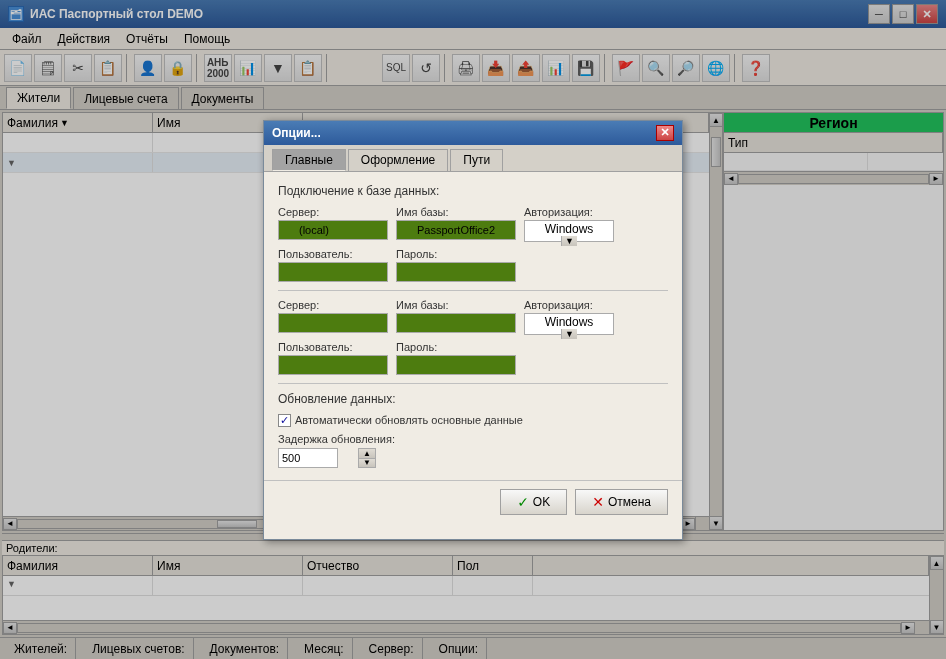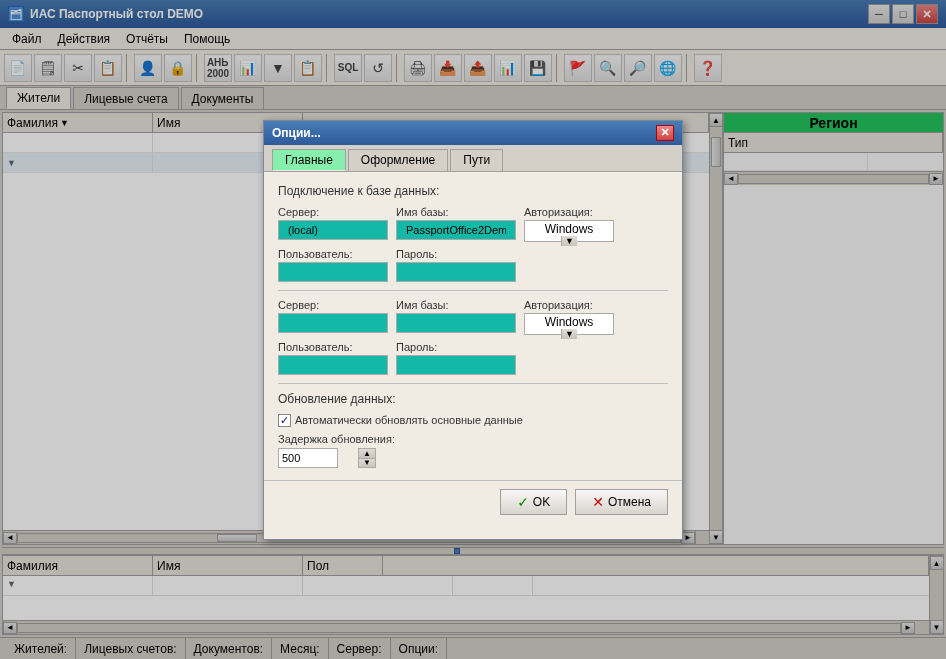--- a/index.html
+++ b/index.html
@@ -132,21 +132,21 @@
     }
 
     
     .status-bar {
       height: 22px;
       background: #d4d0c8;
       border-top: 1px solid #a0a0a0;
       display: flex;
       align-items: center;
       padding: 0 6px;
-      gap: 0;
+      gap: 8px;
     }
     .status-item {
       display: flex;
       align-items: center;
       border-right: 1px solid #a0a0a0;
       padding: 0 8px;
       height: 100%;
       font-size: 11px;
     }
 
@@ -198,21 +198,21 @@
       padding: 0 12px;
       background: #d4d0c8;
       border: 1px solid #a0a0a0;
       border-bottom: none;
       cursor: pointer;
       display: flex; align-items: center;
       margin-right: 2px;
       font-size: 12px;
     }
     .dialog-tab.active {
-      background: #86efac;
+      background: #a3a3a3;
       border-bottom: 1px solid #f0ece4;
     }
     .dialog-body {
       padding: 12px 14px;
     }
     .section-label {
       font-size: 12px;
       color: #333;
       margin-bottom: 8px;
       font-weight: normal;
@@ -225,22 +225,22 @@
     }
     .form-group {
       display: flex;
       flex-direction: column;
       gap: 2px;
     }
     .form-label { font-size: 11px; color: #333; }
     .form-input {
       height: 20px;
       border: 1px solid #aaa;
-      background: #14b8a6;
-      padding: 1px 9px;
+      background: #4d7c0f;
+      padding: 1px 20px;
       font-size: 11px;
       outline: none;
     }
     .form-select {
       height: 22px;
       border: 1px solid #aaa;
       background: white;
       font-size: 11px;
       padding: 1px 2px;
       display: flex;
@@ -397,21 +397,21 @@
   <div class="toolbar-btn">📋</div>
   <div class="toolbar-sep"></div>
   <div class="toolbar-btn">👤</div>
   <div class="toolbar-btn">🔒</div>
   <div class="toolbar-sep"></div>
   <div class="toolbar-btn" style="font-size:10px;font-weight:bold;">АНЬ<br>2000</div>
   <div class="toolbar-btn">📊</div>
   <div class="toolbar-btn">▼</div>
   <div class="toolbar-btn">📋</div>
   <div class="toolbar-sep"></div>
-  <div class="toolbar-btn" style="font-size:10px;font-weight:bold;">SQL</div>
+  <div class="toolbar-btn" style="font-size:10px;font-weight:normal;margin-left:48px;">SQL</div>
   <div class="toolbar-btn">↺</div>
   <div class="toolbar-sep"></div>
   <div class="toolbar-btn">🖨</div>
   <div class="toolbar-btn">📥</div>
   <div class="toolbar-btn">📤</div>
   <div class="toolbar-btn">📊</div>
   <div class="toolbar-btn">💾</div>
   <div class="toolbar-sep"></div>
   <div class="toolbar-btn">🚩</div>
   <div class="toolbar-btn">🔍</div>
@@ -497,29 +497,33 @@
         </div>
         <div class="scroll-arrow">►</div>
       </div>
     </div>
   </div>
 
   <div style="height:8px; background:#d4d0c8; border-top:1px solid #a0a0a0; border-bottom:1px solid #a0a0a0; cursor:ns-resize; position:relative; display:flex; align-items:center; margin:0 2px;">
     <div style="position:absolute; left:48%; width:6px; height:6px; background:#4a7cb5; border:1px solid #2d5a9b;"></div>
   </div>
 
+  <div style="background:#f0ece4; padding:1px 4px; font-size:11px; margin:0 2px;">Родители:</div>
 
   <div style="display:flex; margin:0 2px 2px 2px; border:1px solid #a0a0a0; background:white; height:80px; overflow:hidden;">
     <div style="flex:1; display:flex; flex-direction:column; overflow:hidden;">
       <div class="lower-table-header">
         <div class="th" style="width:150px;">
           <span>Фамилия</span>
         </div>
         <div class="th" style="width:150px;">
           <span>Имя</span>
+        </div>
+        <div class="th" style="width:150px;">
+          <span>Отчество</span>
         </div>
         <div class="th" style="width:80px;">
           <span>Пол</span>
         </div>
         <div class="th" style="flex:1;"></div>
       </div>
       <div style="flex:1; overflow:hidden;">
         <div style="height:20px; display:flex; border-bottom:1px solid #e0e0e0;">
           <div style="width:150px; border-right:1px solid #e0e0e0; padding:1px 4px; font-size:11px;">
             <span style="font-size:9px; color:#666;">▼</span>

